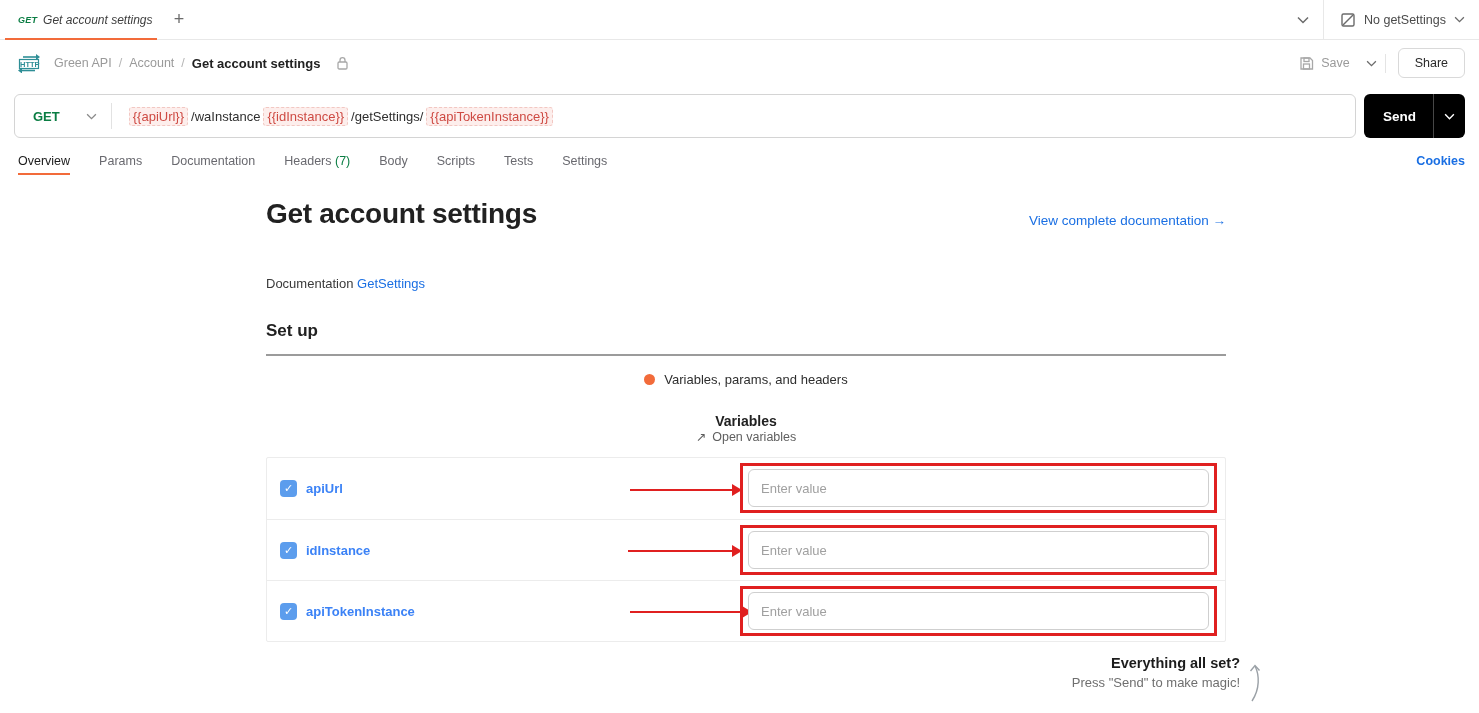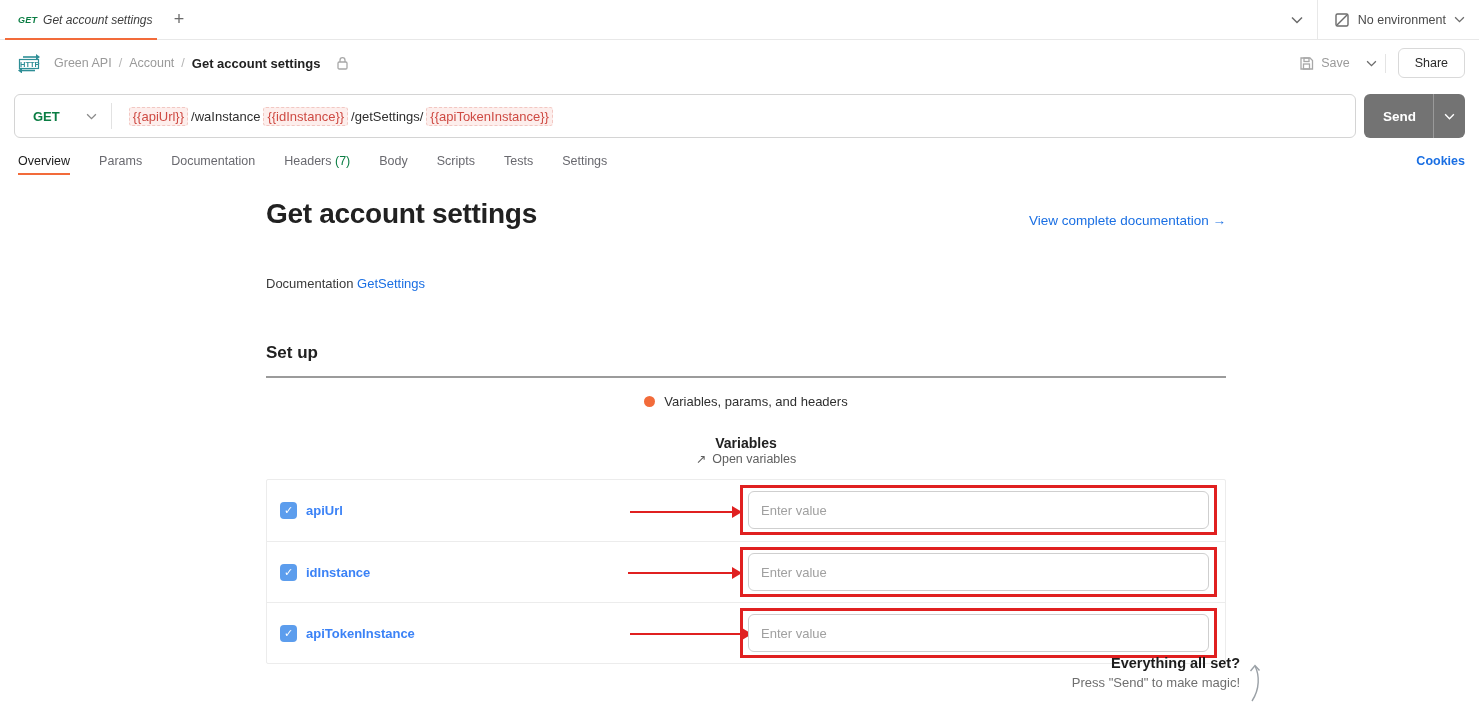--- a/index.html
+++ b/index.html
@@ -39,40 +39,40 @@
 
   
   .request-row { display:flex; align-items:stretch; margin:8px 14px 0 14px; height:44px; gap:8px; }
   .url-box { flex:1; display:flex; align-items:center; border:1px solid #d4d4d4; border-radius:6px; background:#fff; }
   .method-select { display:flex; align-items:center; gap:26px; padding:0 14px 0 18px; cursor:pointer; }
   .method-select .m { color:#0a7d43; font-weight:700; font-size:13px; }
   .url-divider { width:1px; align-self:stretch; margin:8px 0; background:#e2e2e2; }
   .url-text { padding-left:16px; font-size:13px; color:#2e2e2e; white-space:nowrap; display:flex; align-items:center; }
   .url-text .seg { padding:0 2px; }
   .url-text .tpl { color:#ce4a43; background:#fdeeec; border:1px dashed #f2c7c2; border-radius:3px; padding:1px 3px; margin:0 1px; }
-  .send-btn { display:flex; align-items:stretch; background:#737373; border-radius:6px; overflow:hidden; min-width:92px; cursor:pointer; }
+  .send-btn { display:flex; align-items:stretch; background:#000000; border-radius:6px; overflow:hidden; min-width:92px; cursor:pointer; }
   .send-btn .send-label { display:flex; align-items:center; padding:0 17px 0 19px; color:#fff; font-weight:700; font-size:13.5px; }
   .send-btn .send-caret { display:flex; align-items:center; padding:0 10px; border-left:1px solid rgba(255,255,255,.28); color:#fff; }
 
   
   .req-tabs { display:flex; align-items:center; padding:0 14px 0 18px; height:38px; margin-top:4px; }
   .rtab { position:relative; font-size:12.5px; color:#69696f; padding:10px 0 11px; margin-right:29px; cursor:pointer; white-space:nowrap; }
   .rtab.active { color:#1c1c1c; }
   .rtab.active::after { content:""; position:absolute; left:0; right:0; bottom:4px; height:2px; background:#f26b3a; }
   .rtab .cnt { color:#0a7d43; }
   .cookies-link { margin-left:auto; color:#1a6fe3; font-size:12.5px; font-weight:700; cursor:pointer; }
 
   
   .content { position:relative; width:960px; margin:18px 0 0 266px; }
   .title-row { display:flex; align-items:flex-start; justify-content:space-between; }
   .page-title { font-size:28px; font-weight:700; letter-spacing:-.3px; }
   .doc-link { margin-top:15px; color:#1a6fe3; font-size:13.5px; cursor:pointer; white-space:nowrap; }
   .doc-line { margin-top:46px; font-size:13px; color:#3a3a3a; }
   .doc-line a { color:#1a6fe3; text-decoration:none; cursor:pointer; }
-  .setup-h { margin-top:52px; font-size:17px; font-weight:700; }
+  .setup-h { margin-top:30px; font-size:17px; font-weight:700; }
   .setup-divider { margin-top:13px; height:2px; background:#9b9b9b; }
   .setup-status { margin-top:16px; display:flex; align-items:center; gap:9px; font-size:13px; color:#2e2e2e;justify-content:center; }
   .dot { width:11px; height:11px; border-radius:50%; background:#f26b3a; }
   .vars-head { margin-top:26px; display:flex; align-items:center; justify-content:space-between;flex-direction:column; }
   .vars-title { font-size:14px; font-weight:700; }
   .open-vars { display:flex; align-items:center; gap:6px; color:#5f5f5f; font-size:12.5px; cursor:pointer; }
 
   .vars-table { margin-top:13px; border:1px solid #ececec; border-radius:2px; }
   .var-row { position:relative; display:flex; align-items:center; height:61px; padding-left:13px; }
   .var-row + .var-row { border-top:1px solid #ececec; }
@@ -111,21 +111,21 @@
     <div class="icon-btn">
       <svg class="glyph" width="12" height="8" viewBox="0 0 12 8">
           <polyline points="1,1.5 6,6.5 11,1.5" fill="none" stroke="#6b6b6b" stroke-width="1.5"></polyline>
         </svg>
     </div>
     <div class="env-select">
       <svg class="glyph" width="16" height="16" viewBox="0 0 16 16">
         <rect x="2" y="2" width="12" height="12" rx="1.5" fill="none" stroke="#6b6b6b" stroke-width="1.4"></rect>
         <line x1="3" y1="13" x2="13" y2="3" stroke="#6b6b6b" stroke-width="1.4"></line>
       </svg>
-      <span class="env-label">No environment</span>
+      <span class="env-label">No getSettings</span>
       <svg class="glyph" width="11" height="7" viewBox="0 0 12 8">
           <polyline points="1,1.5 6,6.5 11,1.5" fill="none" stroke="#6b6b6b" stroke-width="1.5"></polyline>
         </svg>
     </div>
   </div>
 </div>
 
 <div class="subheader">
   <svg class="glyph http-badge" width="22" height="20" viewBox="0 0 22 20">
     <line x1="5" y1="4" x2="18" y2="4" stroke="#2e8e96" stroke-width="1.6"></line>

